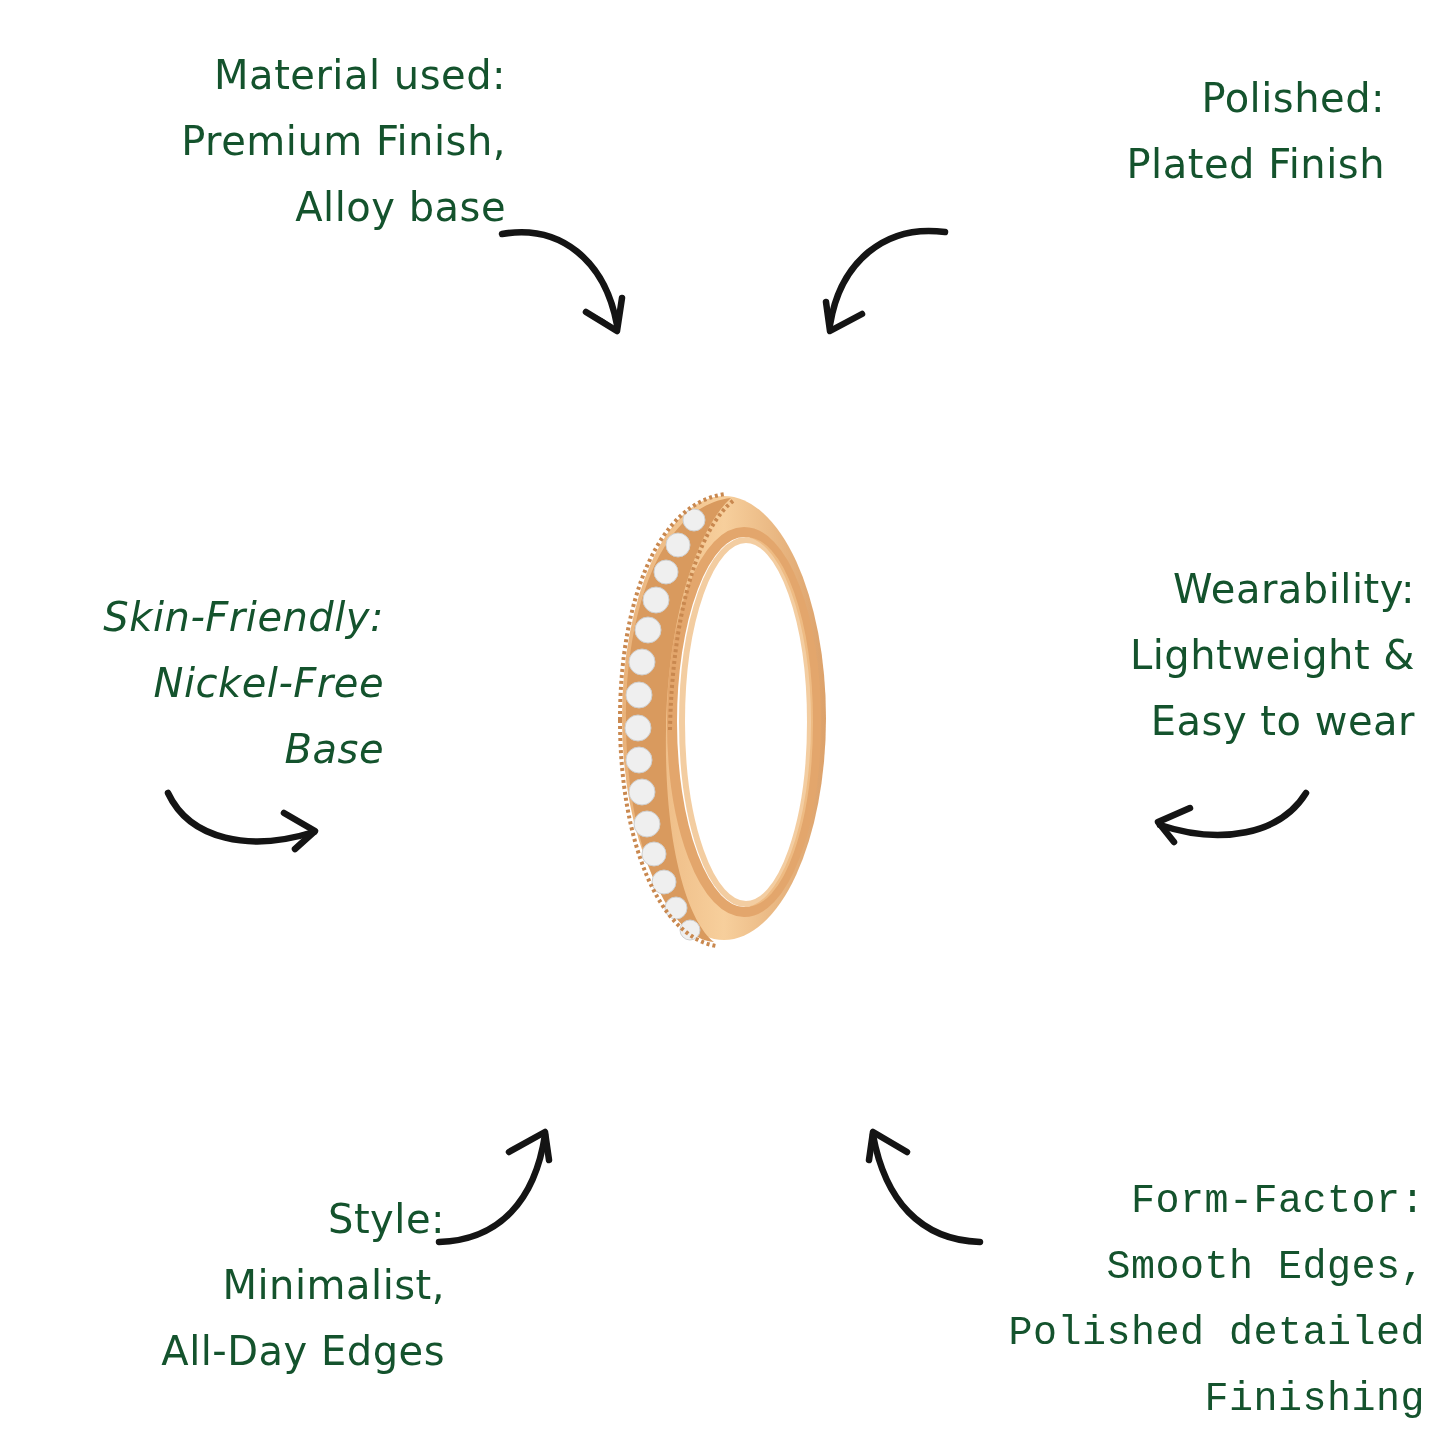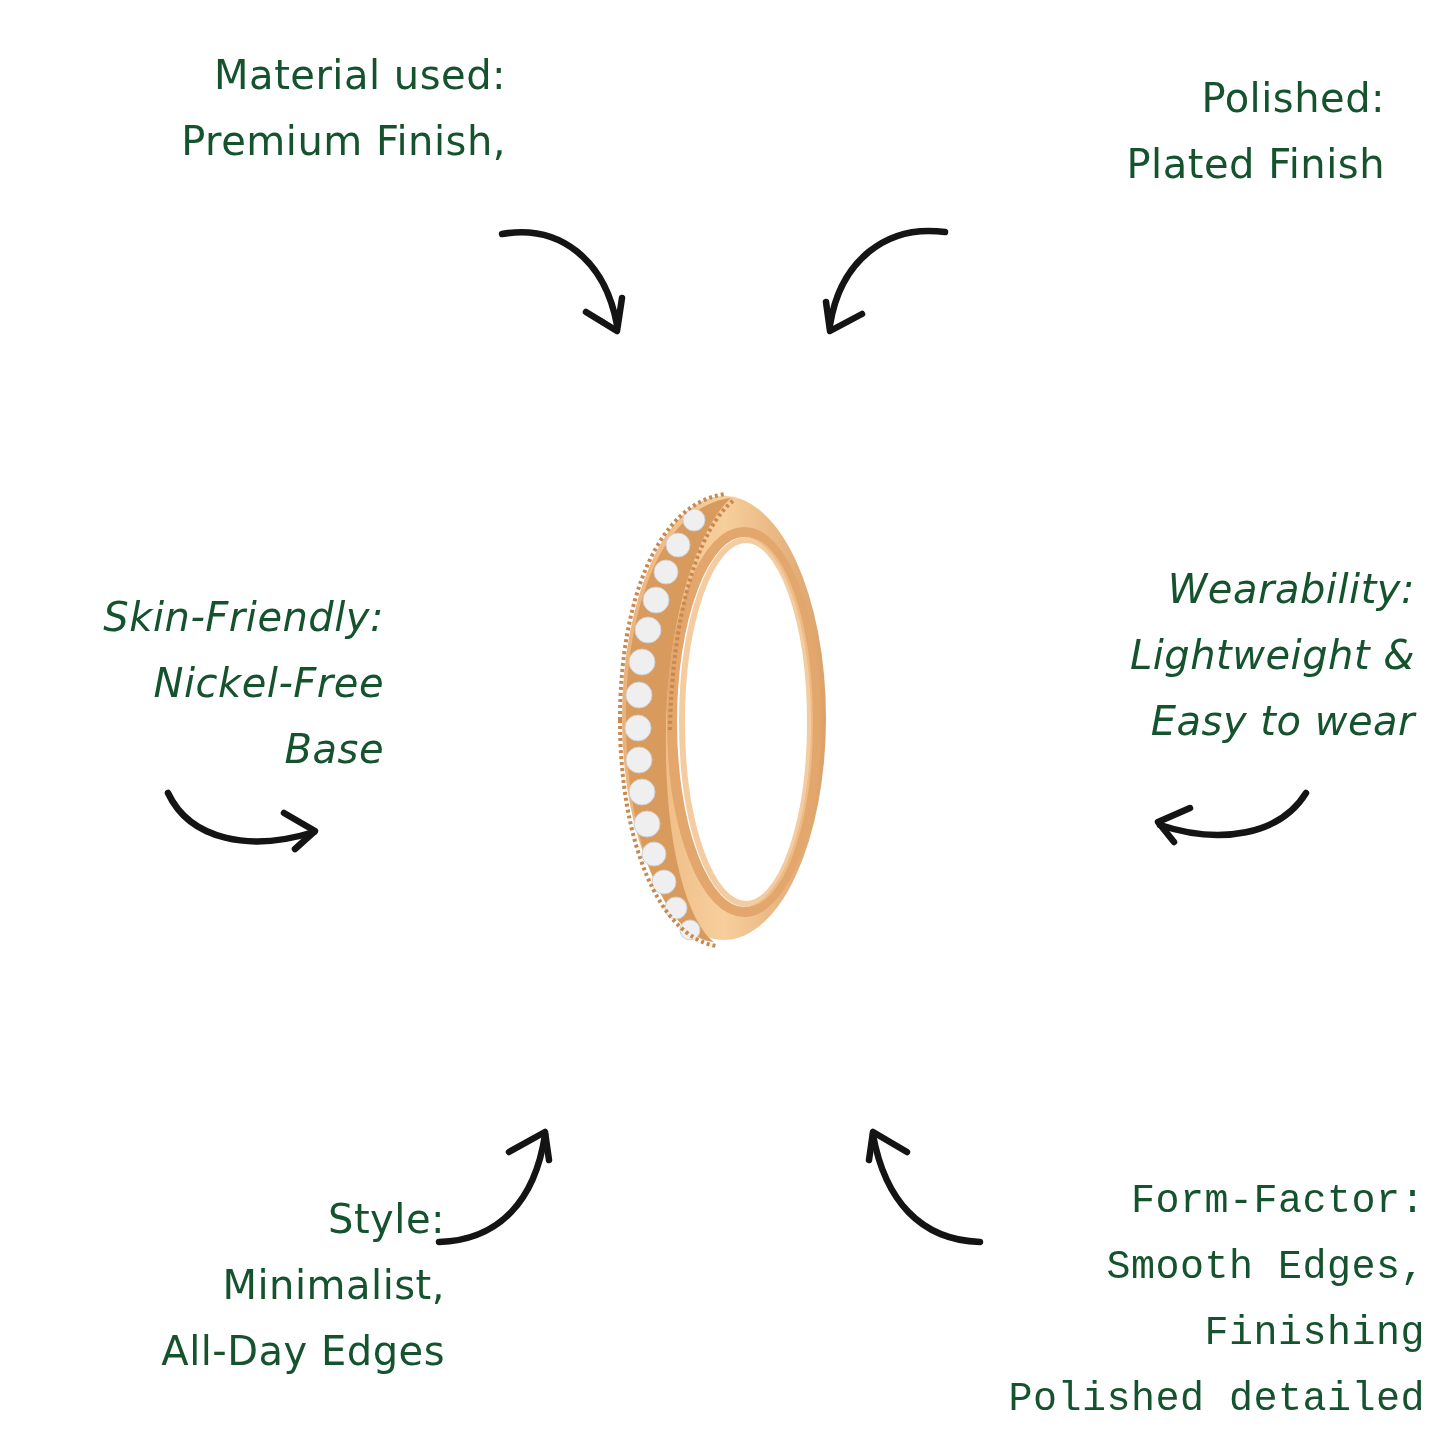--- a/index.html
+++ b/index.html
@@ -12,50 +12,51 @@
   .arrow path { fill: none; stroke: #141414; stroke-width: 6.5; stroke-linecap: round; stroke-linejoin: round; }
   .arrow .head { fill: #141414; stroke: #141414; stroke-width: 2; }
   #ring { position: absolute; left: 596px; top: 490px; width: 240px; height: 460px; }
 </style>
 </head>
 <body>
 
 <div class="label" style="left:66px; top:42px; width:440px;">
   <span class="line">Material used:</span>
   <span class="line">Premium Finish,</span>
+  <span class="line">Alloy base</span>
 </div>
 
 <div class="label" style="left:1025px; top:65px; width:360px;">
   <span class="line">Polished:</span>
   <span class="line">Plated Finish</span>
 </div>
 
 <div class="label" style="left:14px; top:584px; width:370px;font-style:italic;">
   <span class="line">Skin-Friendly:</span>
   <span class="line">Nickel-Free</span>
   <span class="line">Base</span>
 </div>
 
-<div class="label" style="left:1035px; top:556px; width:380px;font-style:italic;">
+<div class="label" style="left:1035px; top:556px; width:380px;">
   <span class="line">Wearability:</span>
   <span class="line">Lightweight &amp;</span>
   <span class="line">Easy to wear</span>
 </div>
 
 <div class="label" style="left:95px; top:1186px; width:350px;">
   <span class="line">Style:</span>
   <span class="line">Minimalist,</span>
   <span class="line">All-Day Edges</span>
 </div>
 
 <div class="label" style="left:985px; top:1169px; width:440px;font-family:Liberation Mono, monospace;">
   <span class="line">Form-Factor:</span>
   <span class="line">Smooth Edges,</span>
+  <span class="line">Polished detailed</span>
   <span class="line">Finishing</span>
-  <span class="line">Polished detailed</span>
 </div>
 
 <svg class="arrow" style="left:0;top:0" width="1445" height="1445" viewBox="0 0 1445 1445">
 
   <path d="M502 234 C 560 224, 605 260, 617 325"></path>
   <path class="head" d="M586 312 C 598 316, 608 322, 617 331 C 619 318, 621 306, 623 296 C 621 310, 618 320, 617 331 C 606 322, 596 316, 586 312 Z"></path>
   <path d="M586 312 L617 331 L622 298"></path>
 </svg>
 
 <svg class="arrow" style="left:0;top:0" width="1445" height="1445" viewBox="0 0 1445 1445">

